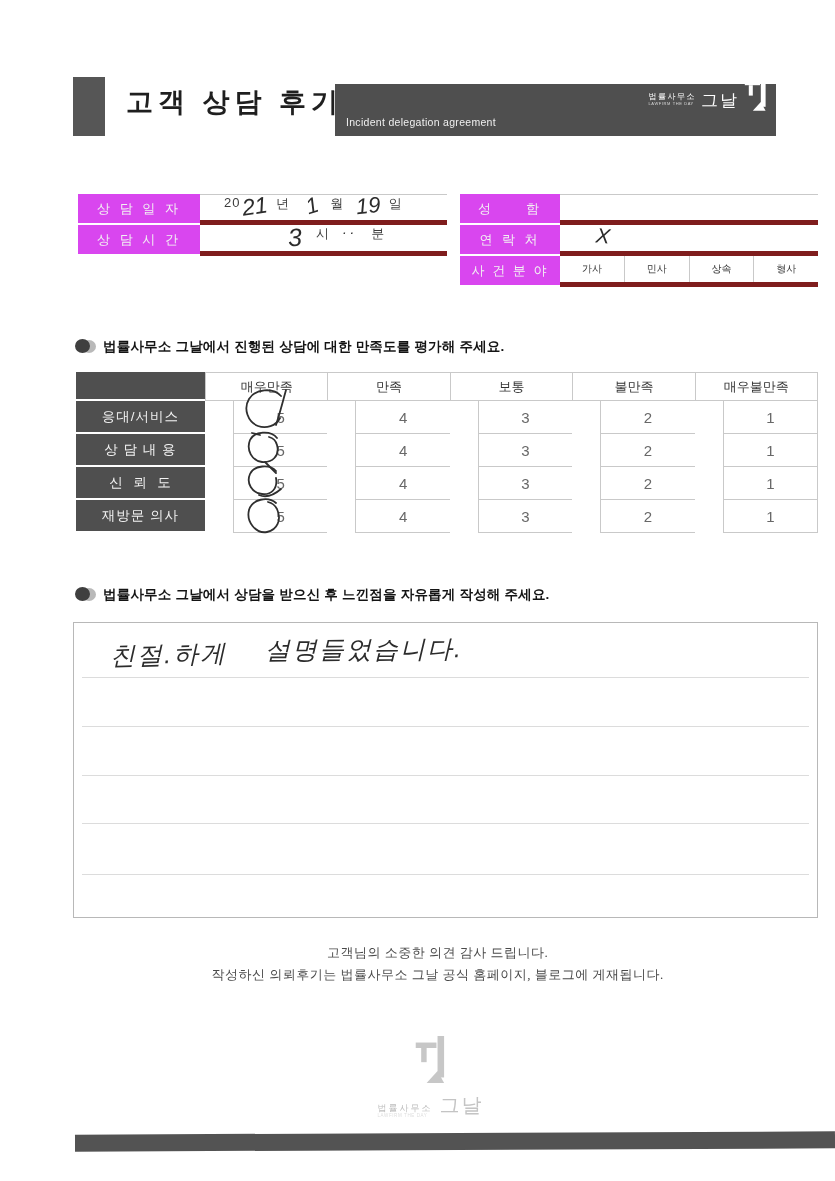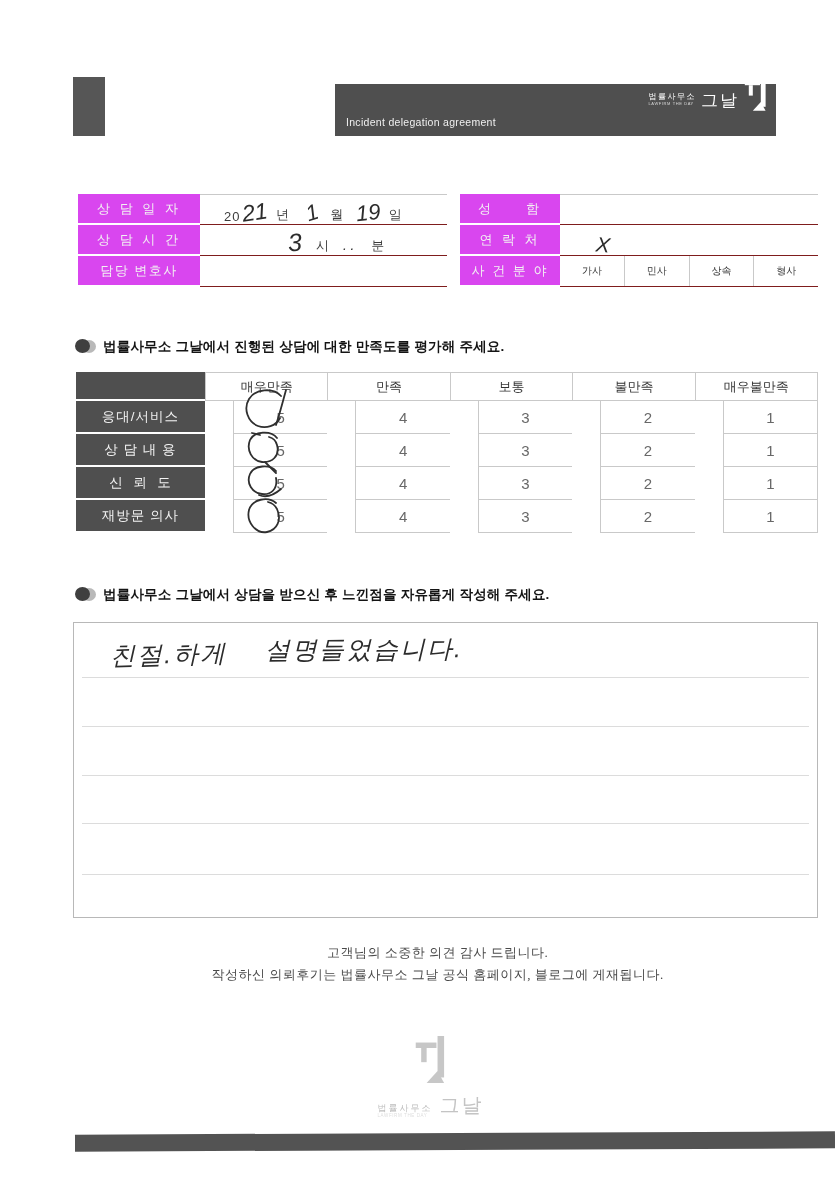--- a/index.html
+++ b/index.html
@@ -19,21 +19,21 @@
   .banner-logo svg{margin-top:-12px;}
   
   .itable{position:absolute;top:194px;}
   .itable.left{left:78px;width:369px;}
   .itable.right{left:460px;width:358px;}
   .irow{display:flex;height:31px;}
   .ilabel{background:#d946ef;color:#f2f2f2;font-size:13px;display:flex;align-items:center;
           justify-content:center;letter-spacing:3px;border-bottom:2px solid #fff;box-sizing:border-box;}
   .itable.left .ilabel{width:122px;}
   .itable.right .ilabel{width:100px;}
-  .ival{flex:1;border-bottom:1px solid #7f1d1d;display:flex;align-items:flex-end;position:relative;}
+  .ival{flex:1;border-bottom:5px solid #7f1d1d;display:flex;align-items:flex-start;position:relative;}
   .irow:first-child .ival{border-top:1px solid #c9c9c9;}
   .punit{font-size:13px;color:#3d3d3d;letter-spacing:1px;}
   .case-cell{flex:1;display:flex;align-items:center;justify-content:center;font-size:10px;color:#333;
              border-left:1px solid #c9c9c9;height:100%;}
   .case-cell:first-child{border-left:none;}
   
   .hand{font-style:italic;color:#2c2c2c;display:inline-block;line-height:1;}
   
   .bullet{position:absolute;width:22px;height:15px;}
   .b-shadow{position:absolute;left:7px;top:1px;width:14px;height:13px;border-radius:50%;background:#b9b9b9;}
@@ -69,20 +69,21 @@
   .bottom-logo .logo-kr-l{font-size:20px;letter-spacing:2px;color:#c4c4c4;}
   .bottom-bar{position:absolute;left:75px;top:1133px;width:760px;height:17px;background:#535353;
               transform:rotate(-.25deg);}
 </style>
 </head>
 <body>
 
 <div class="page">
 
   <div class="accent-bar"></div>
+  <h1 class="page-title">고객 상담 후기</h1>
 
   <div class="banner">
     <span class="banner-sub">Incident delegation agreement</span>
     <div class="banner-logo">
       <div class="logo-col">
         <span class="logo-kr-s">법률사무소</span>
         <span class="logo-en">LAWFIRM THE DAY</span>
       </div>
       <span class="logo-kr-l">그날</span>
       <svg width="24" height="40" viewBox="0 0 30 44">
@@ -110,24 +111,20 @@
       </div>
     </div>
     <div class="irow">
       <div class="ilabel">상 담 시 간</div>
       <div class="ival">
         <span class="hand" style="font-size:25px;transform:rotate(-4deg);margin-left:88px">3</span>
         <span class="punit" style="margin-left:14px">시</span>
         <span class="hand" style="font-size:14px;margin-left:12px;letter-spacing:3px">··</span>
         <span class="punit" style="margin-left:14px">분</span>
       </div>
-    </div>
-    <div class="irow">
-      <div class="ilabel" style="letter-spacing:1.5px">담당 변호사</div>
-      <div class="ival"></div>
     </div>
   </div>
 
   <div class="itable right">
     <div class="irow">
       <div class="ilabel">성　　함</div>
       <div class="ival"></div>
     </div>
     <div class="irow">
       <div class="ilabel">연 락 처</div>

